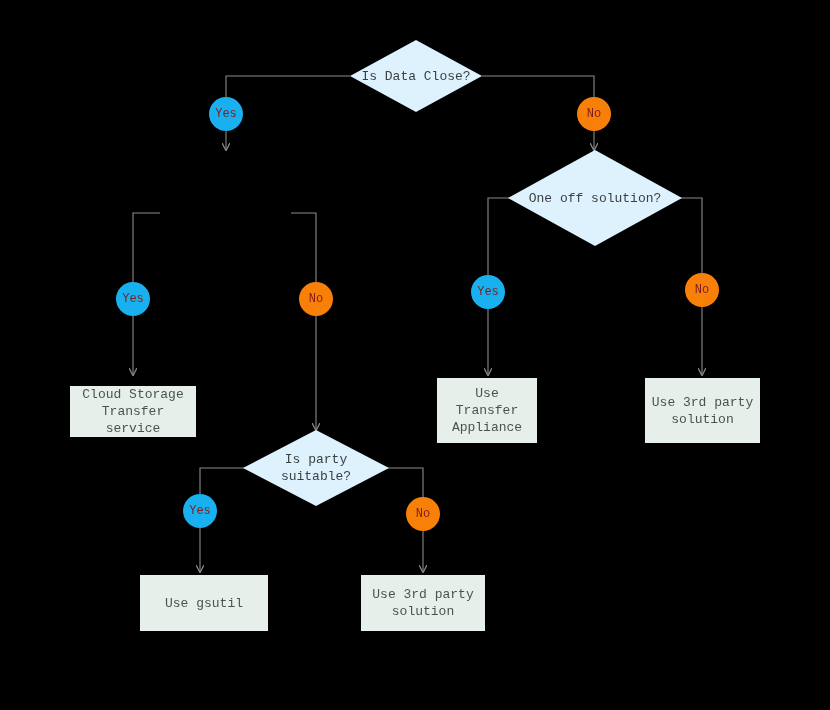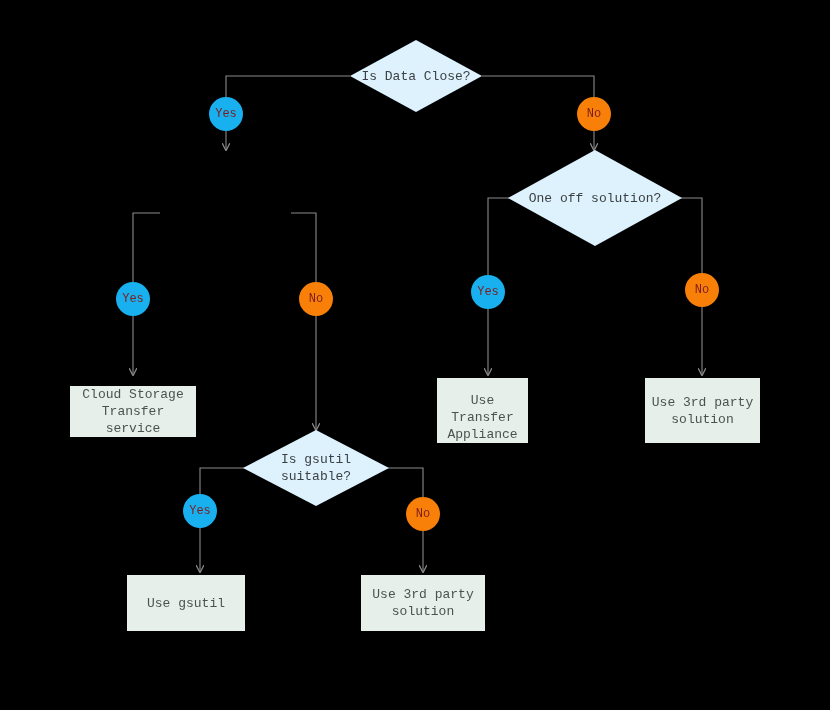--- a/index.html
+++ b/index.html
@@ -113,40 +113,40 @@
   <div class="node diamond" style="left:350px; top:40px; width:132px; height:72px;">
     <span class="label">Is Data Close?</span>
   </div>
 
 
   <div class="node diamond" style="left:508px; top:150px; width:174px; height:96px;">
     <span class="label">One off solution?</span>
   </div>
 
   <div class="node diamond" style="left:243px; top:430px; width:146px; height:76px;">
-    <span class="label">Is gsutil
+    <span class="label">Is party
 suitable?</span>
   </div>
 
   <div class="node rect" style="left:70px; top:378px; width:126px; height:51px;margin-top:8px;">
     <span class="label">Cloud Storage
 Transfer service</span>
   </div>
 
-  <div class="node rect" style="left:437px; top:378px; width:91px; height:65px;align-items:flex-end;">
+  <div class="node rect" style="left:437px; top:378px; width:100px; height:65px;">
     <span class="label">Use Transfer
 Appliance</span>
   </div>
 
   <div class="node rect" style="left:645px; top:378px; width:115px; height:65px;">
     <span class="label">Use 3rd party
 solution</span>
   </div>
 
-  <div class="node rect" style="left:127px; top:575px; width:118px; height:56px;">
+  <div class="node rect" style="left:140px; top:575px; width:128px; height:56px;">
     <span class="label">Use gsutil</span>
   </div>
 
   <div class="node rect" style="left:361px; top:575px; width:124px; height:56px;">
     <span class="label">Use 3rd party
 solution</span>
   </div>
 
   <div class="badge badge-yes" style="left:209px; top:97px;">
     <span>Yes</span>

